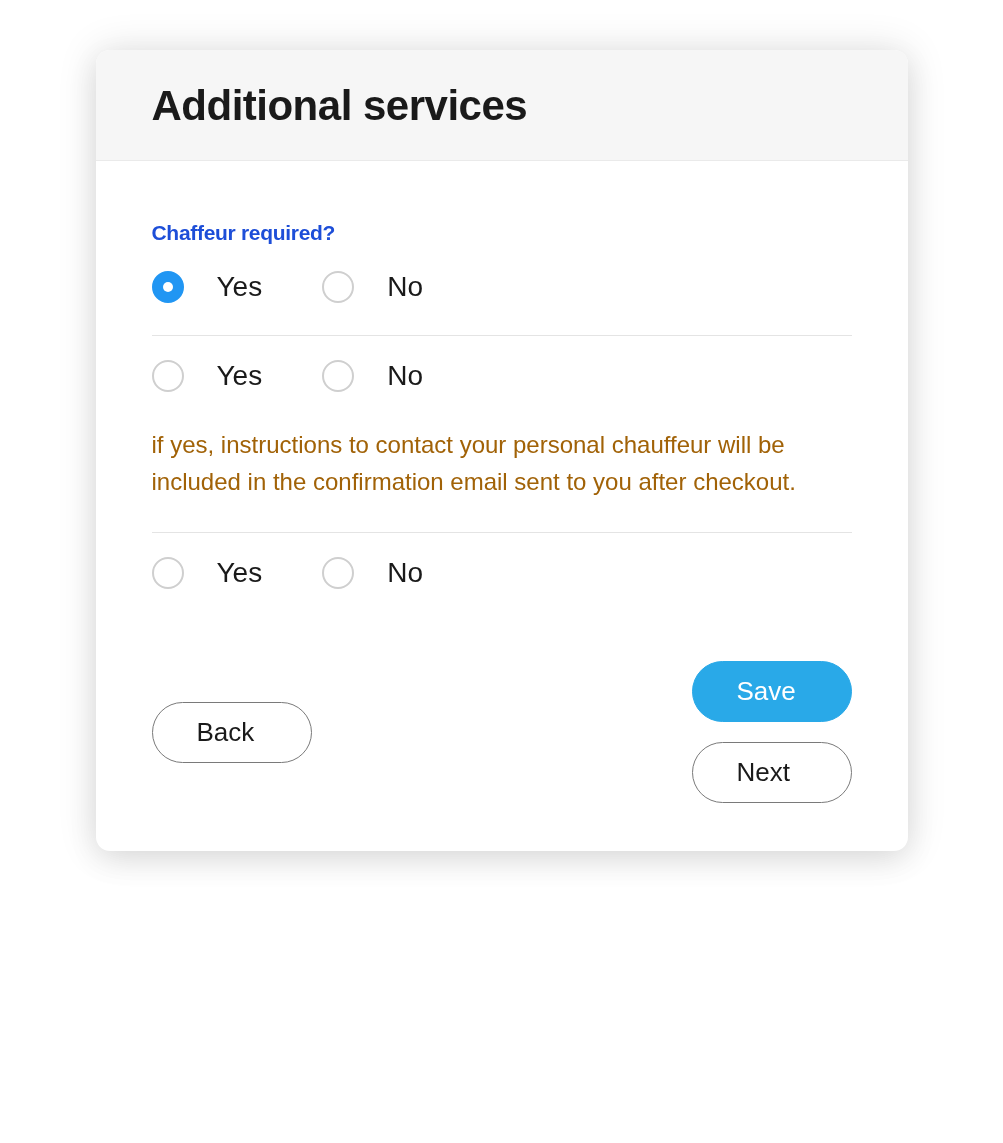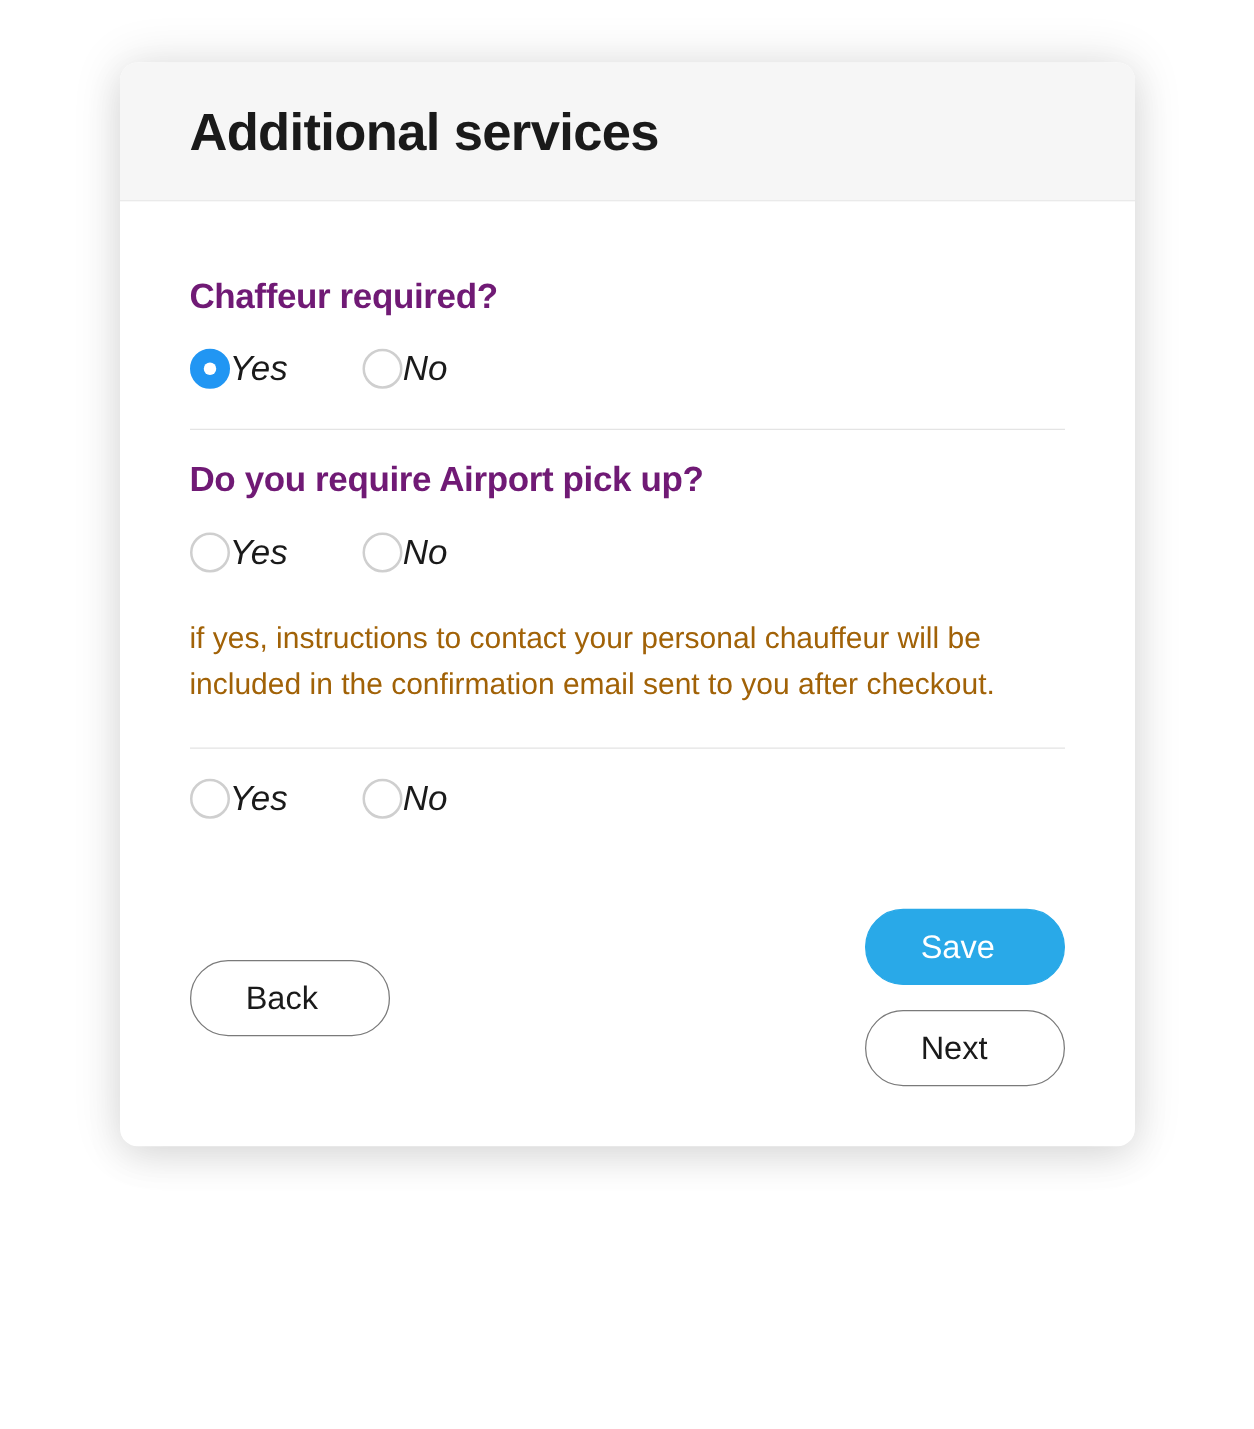--- a/index.html
+++ b/index.html
@@ -37,37 +37,36 @@
       padding: 36px 56px 48px 56px;
     }
     .question-block {
       padding: 24px 0 32px 0;
     }
     .question-block + .divider {
       border: none;
       border-top: 1px solid #e4e4e4;
     }
     .question-title {
-      font-size: 28px;
+      font-size: 21px;
       font-weight: 700;
-      color: #701a75;
+      color: #1d4ed8;
       margin-bottom: 26px;
       letter-spacing: -0.3px;
     }
     .radio-group {
       display: flex;
       gap: 60px;
       align-items: center;
     }
     .radio-option {
       display: flex;
       align-items: center;
-      gap: 0;
+      gap: 33px;
       cursor: pointer;
-      font-style: italic;
     }
     .radio-circle {
       width: 32px;
       height: 32px;
       border-radius: 50%;
       border: 2px solid #cfcfcf;
       background: #ffffff;
       display: flex;
       align-items: center;
       justify-content: center;
@@ -149,21 +148,20 @@
         <div class="radio-option">
           <span class="radio-circle"></span>
           <span class="radio-label">No</span>
         </div>
       </div>
     </div>
 
     <hr class="divider">
 
     <div class="question-block">
-      <h2 class="question-title">Do you require Airport pick up?</h2>
       <div class="radio-group">
         <div class="radio-option">
           <span class="radio-circle"></span>
           <span class="radio-label">Yes</span>
         </div>
         <div class="radio-option">
           <span class="radio-circle"></span>
           <span class="radio-label">No</span>
         </div>
       </div>

